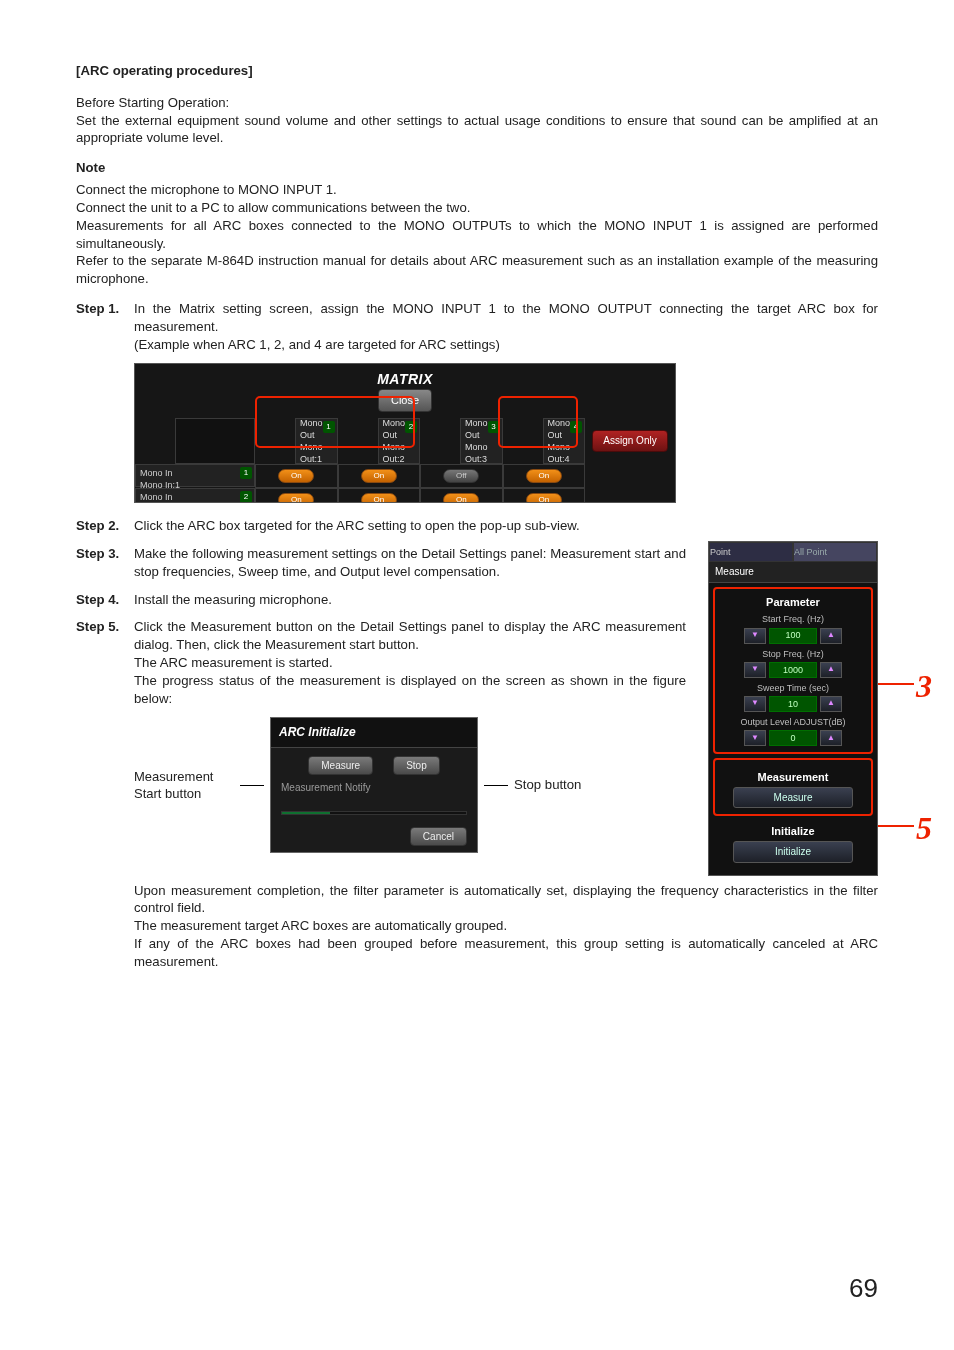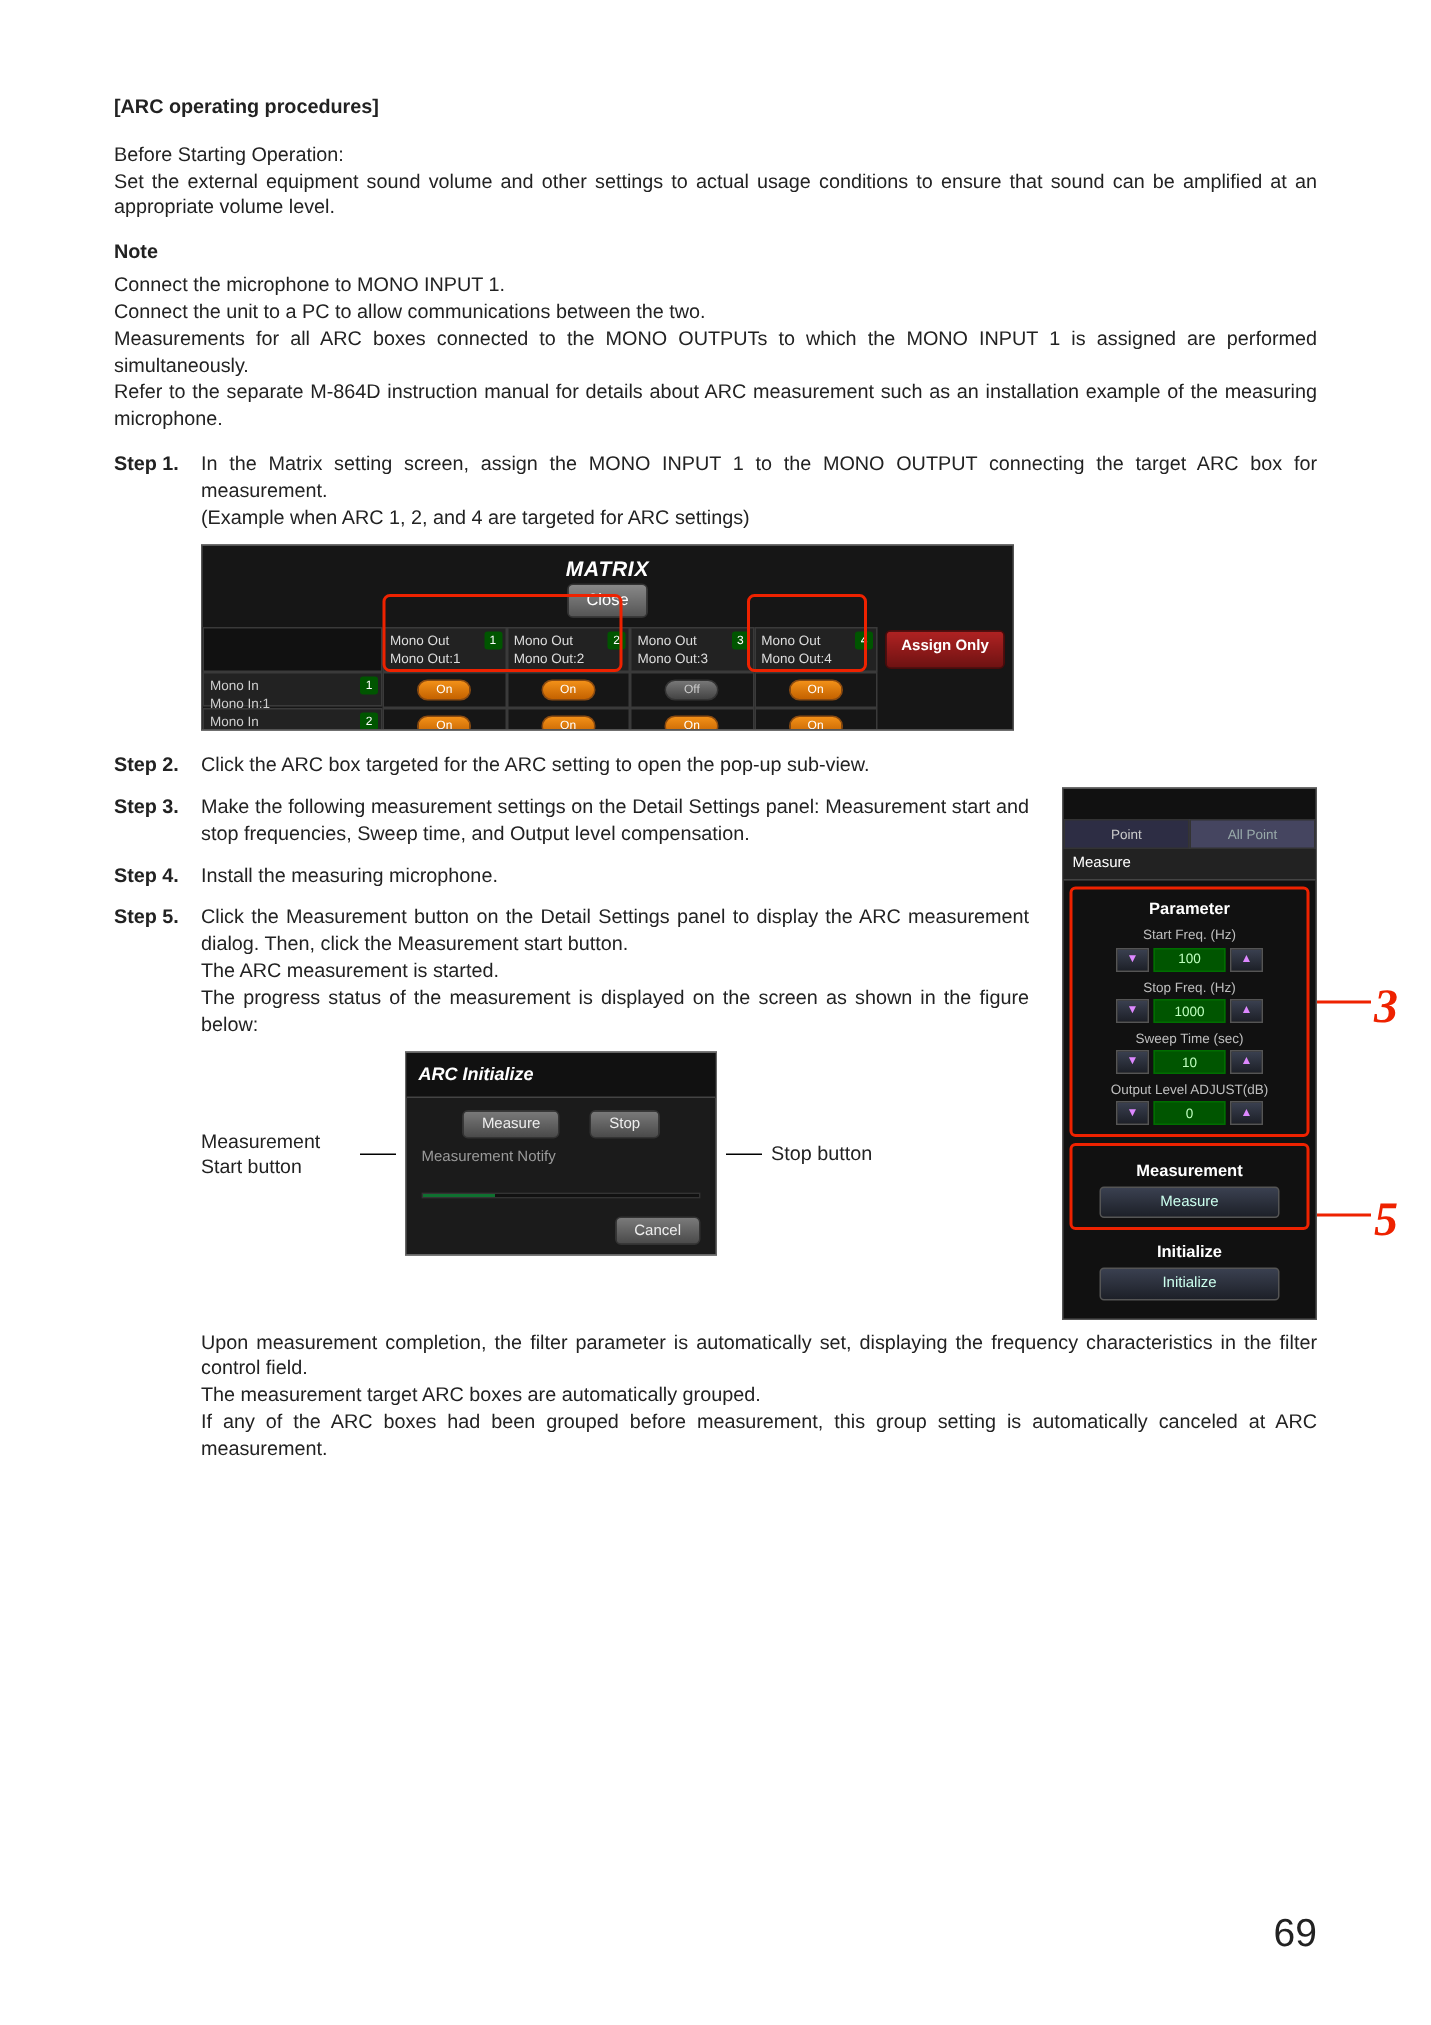--- a/index.html
+++ b/index.html
@@ -37,22 +37,22 @@
   }
   .btn-red {
     background: linear-gradient(#b02222,#6e1212); color:#fff; border:1px solid #4a0b0b;
     border-radius:4px; padding:3px 10px; font-size:10px; text-align:center;
   }
   .matrix-grid { display:flex; }
   .mx-leftcol { width:120px; }
   .mx-colhead { display:flex; flex:1; }
   .mx-cell {
     flex:1; border:1px solid #3a3a3a; padding:2px 4px; display:flex;
-    flex-direction:column; justify-content:center; position:relative; height:30px;
-    font-size:9px; color:#ddd;
+    flex-direction:column; justify-content:center; position:relative; height:46px;
+    font-size:9px; color:#ddd;margin-left:40px;
   }
   .mx-cell-head { background:#222; }
   .mx-num {
     position:absolute; right:2px; top:2px; background:#050; color:#fff;
     width:12px; height:12px; font-size:8px; display:flex; align-items:center;
     justify-content:center; border-radius:2px;
   }
   .mx-rows { display:flex; }
   .mx-row-label {
     width:120px; border:1px solid #3a3a3a; background:#222; padding:2px 4px;
@@ -64,32 +64,32 @@
     justify-content:center; height:24px;
   }
   .pill {
     width:36px; height:14px; border-radius:7px; display:flex;
     align-items:center; justify-content:center; font-size:8px; color:#fff;
   }
   .pill-on { background:linear-gradient(#f29018,#c46200); border:1px solid #8a4a10;}
   .pill-off { background:linear-gradient(#777,#444); border:1px solid #333; color:#ccc;}
   .red-ring { border:2px solid #e20; border-radius:5px; position:absolute; }
   .assign-cell {
-    width:90px; display:flex; justify-content:center; padding:2px;font-weight:bold;
+    width:90px; display:flex; align-items:center; justify-content:center; padding:2px;
   }
   .two-col { display:flex; gap:22px; align-items:flex-start; }
   .left-steps { flex:1; }
   .detail-panel {
     width:170px; background:#111; border:1px solid #555; color:#d8d8d8;
     font-size:10px; padding-bottom:8px; position:relative; margin-top:-4px;
   }
   .tabs { display:flex; }
   .tab {
-    flex:1; text-align:center; padding:3px 0; font-size:9px; background:#454560;
-    color:#9aa; border:1px solid #333;margin-top:20px;
+    flex:1; padding:3px 0; font-size:9px; background:#454560;
+    color:#9aa; border:1px solid #333;
   }
   .tab.active { background:#2d2d44; color:#ccc; }
   .measure-hdr { background:#222; color:#fff; padding:3px 6px; font-size:10px; border-bottom:1px solid #444;}
   .param-blk { padding:6px 8px; text-align:center; border:2px solid #e20; margin:4px; border-radius:4px;}
   .param-title { font-weight:bold; font-size:11px; color:#fff; margin-bottom:2px;}
   .param-lbl { font-size:9px; color:#bfbfbf; margin-top:4px;}
   .stepper { display:flex; justify-content:center; gap:3px; margin-top:2px;}
   .step-btn {
     width:22px; height:16px; background:linear-gradient(#3a4050,#1d2028);
     border:1px solid #555; display:flex; align-items:center; justify-content:center;

